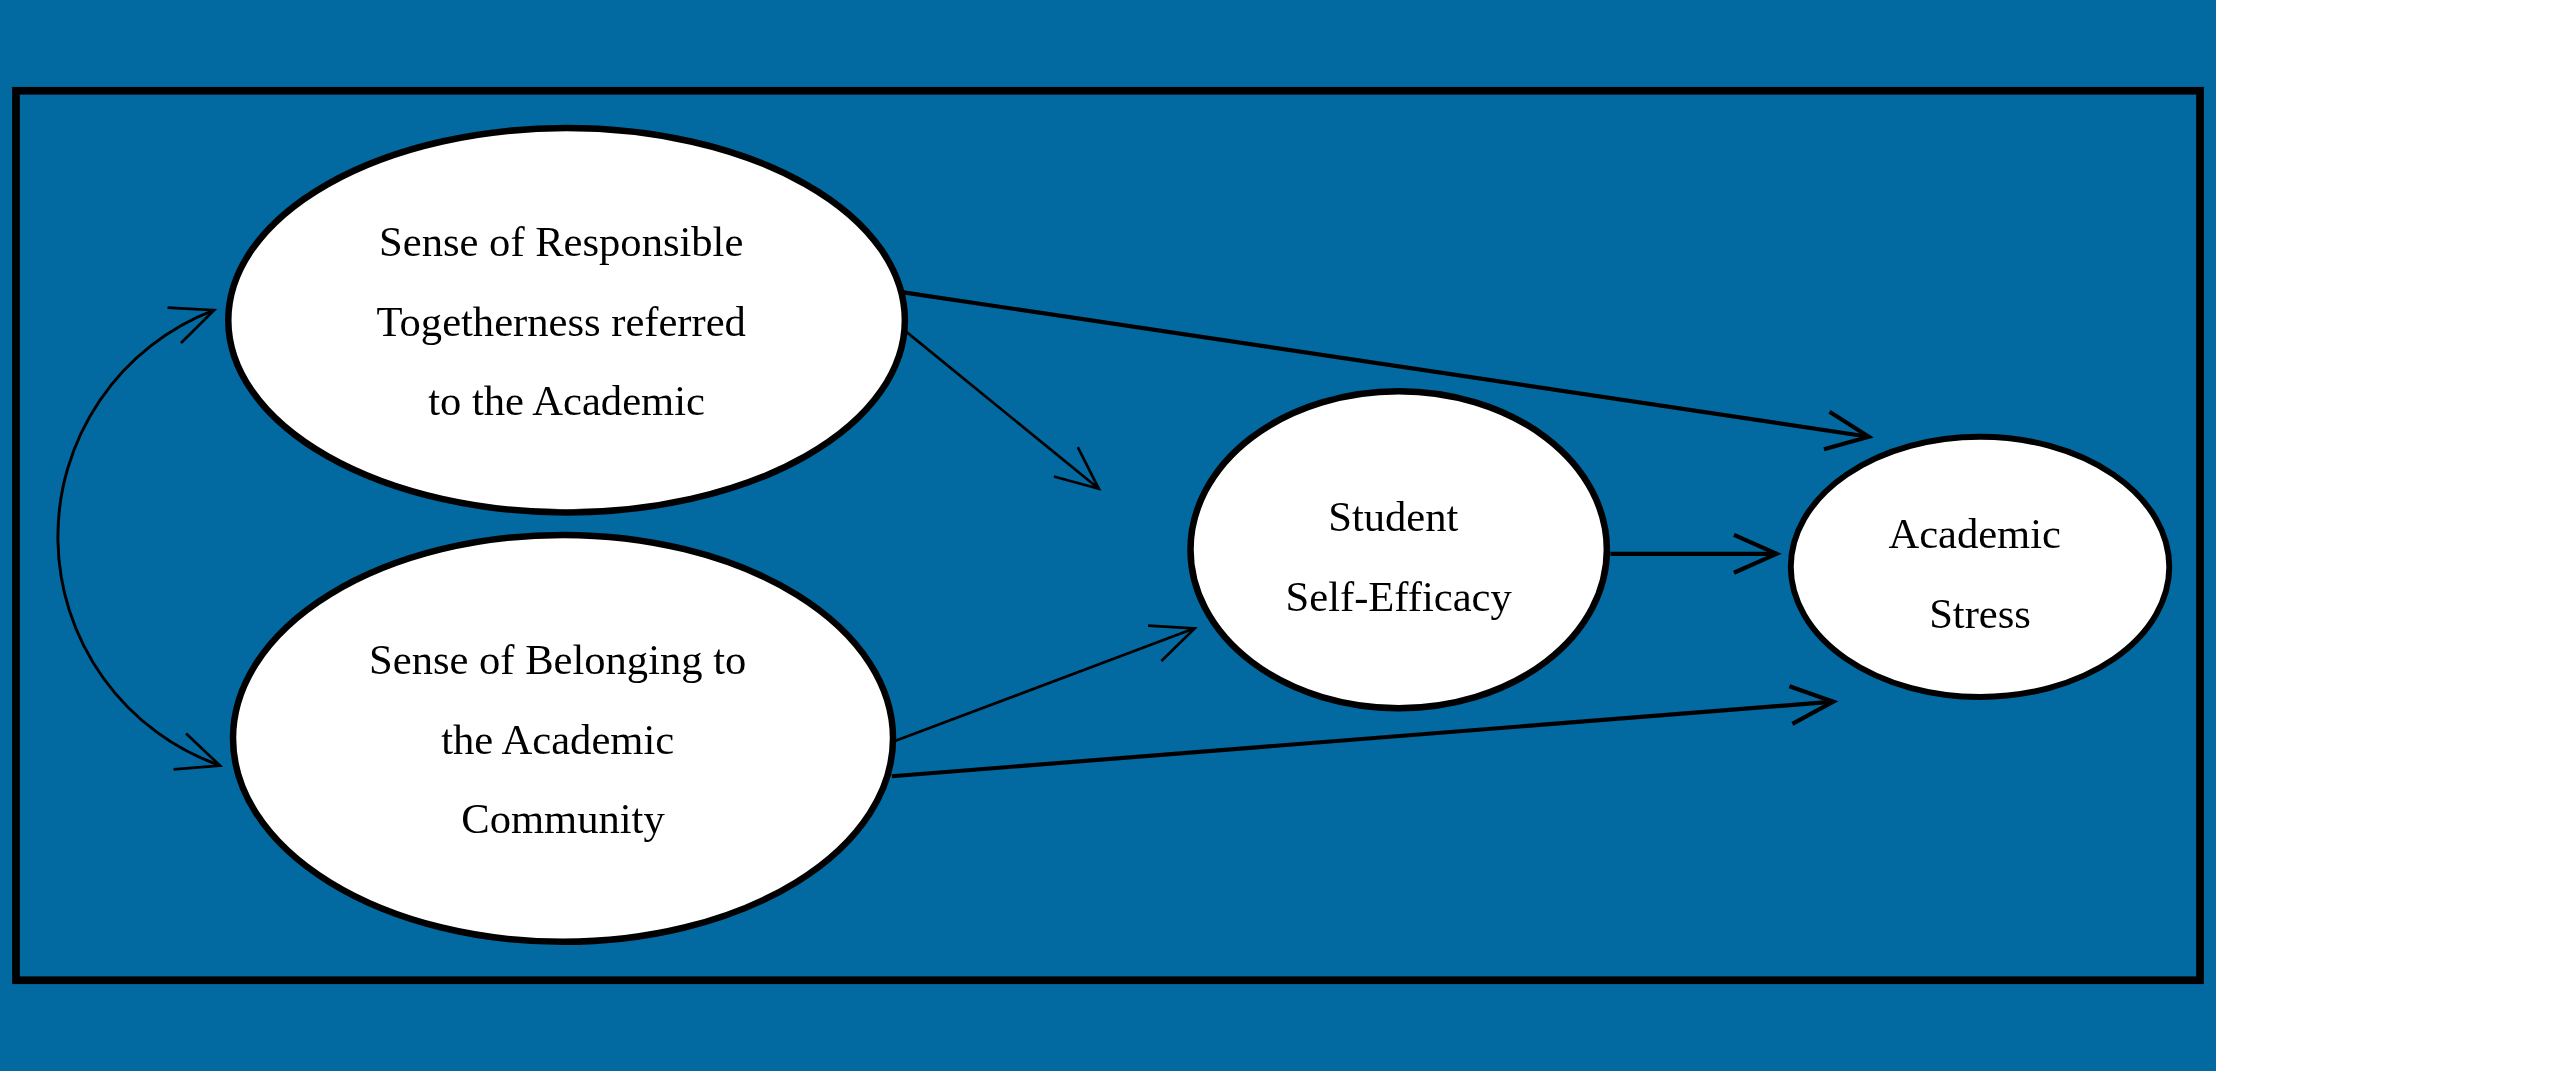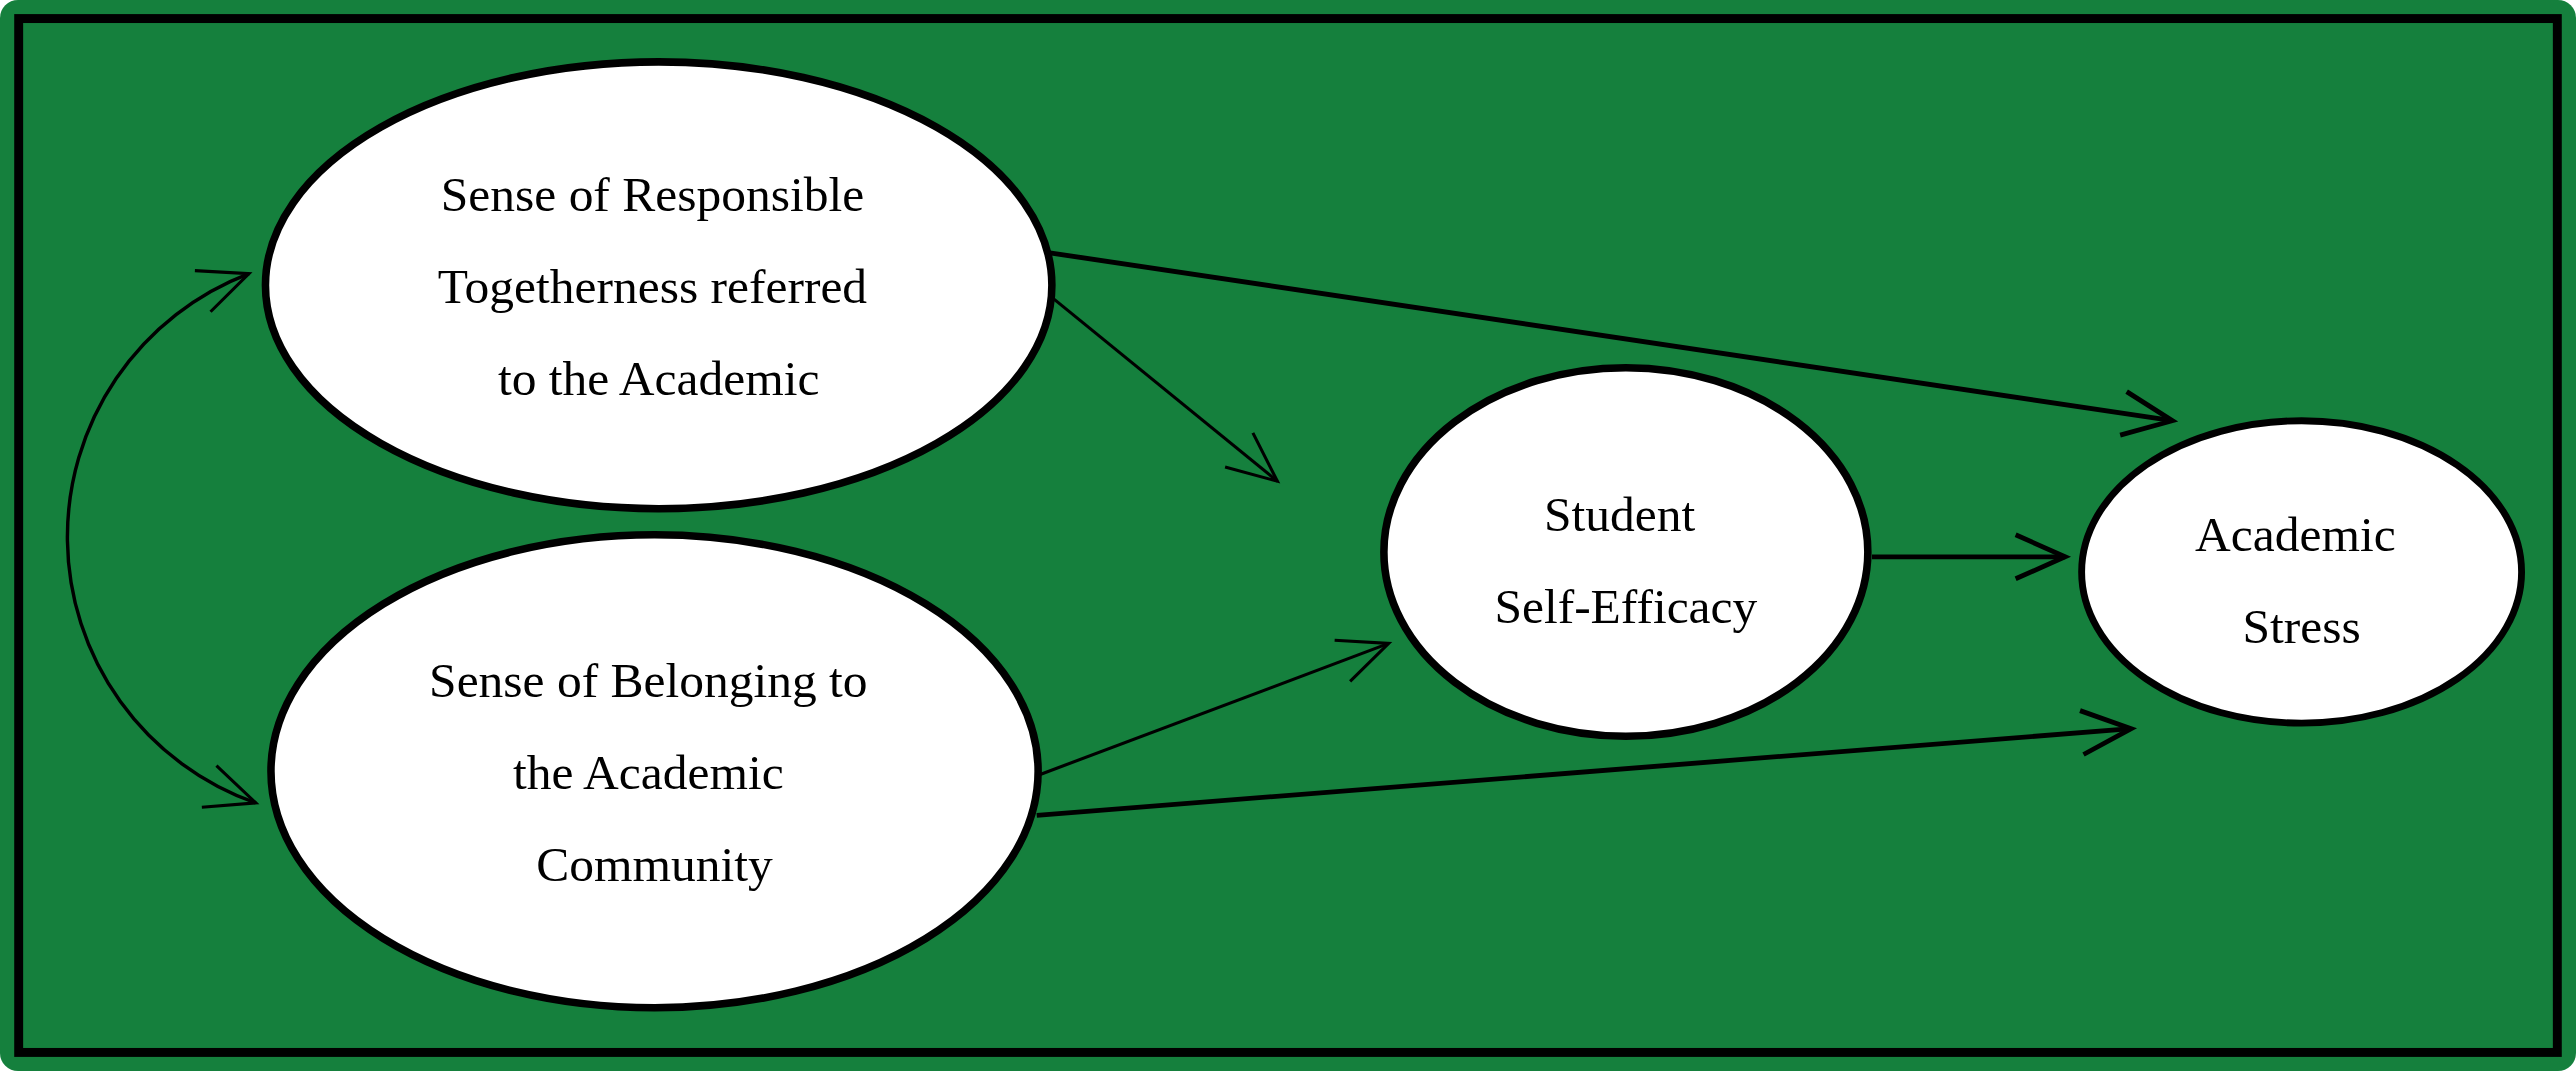--- a/index.html
+++ b/index.html
@@ -2,25 +2,24 @@
 <html style="font-size:11px"><head>
 <meta charset="utf-8">
 <style>
   html, body {
     margin: 0;
     padding: 0;
     background: #ffffff;
   }
   .canvas {
     position: relative;
-    width: 2576px;
+    width: 2216px;
     height: 1071px;
-    background: #15803d;
+    background: #0369a1;
     overflow: hidden;
-    border-radius: 18px;
   }
   .canvas svg {
     display: block;
     width: 100%;
     height: 100%;
   }
   .node-ellipse {
     fill: #ffffff;
     stroke: #000000;
   }

